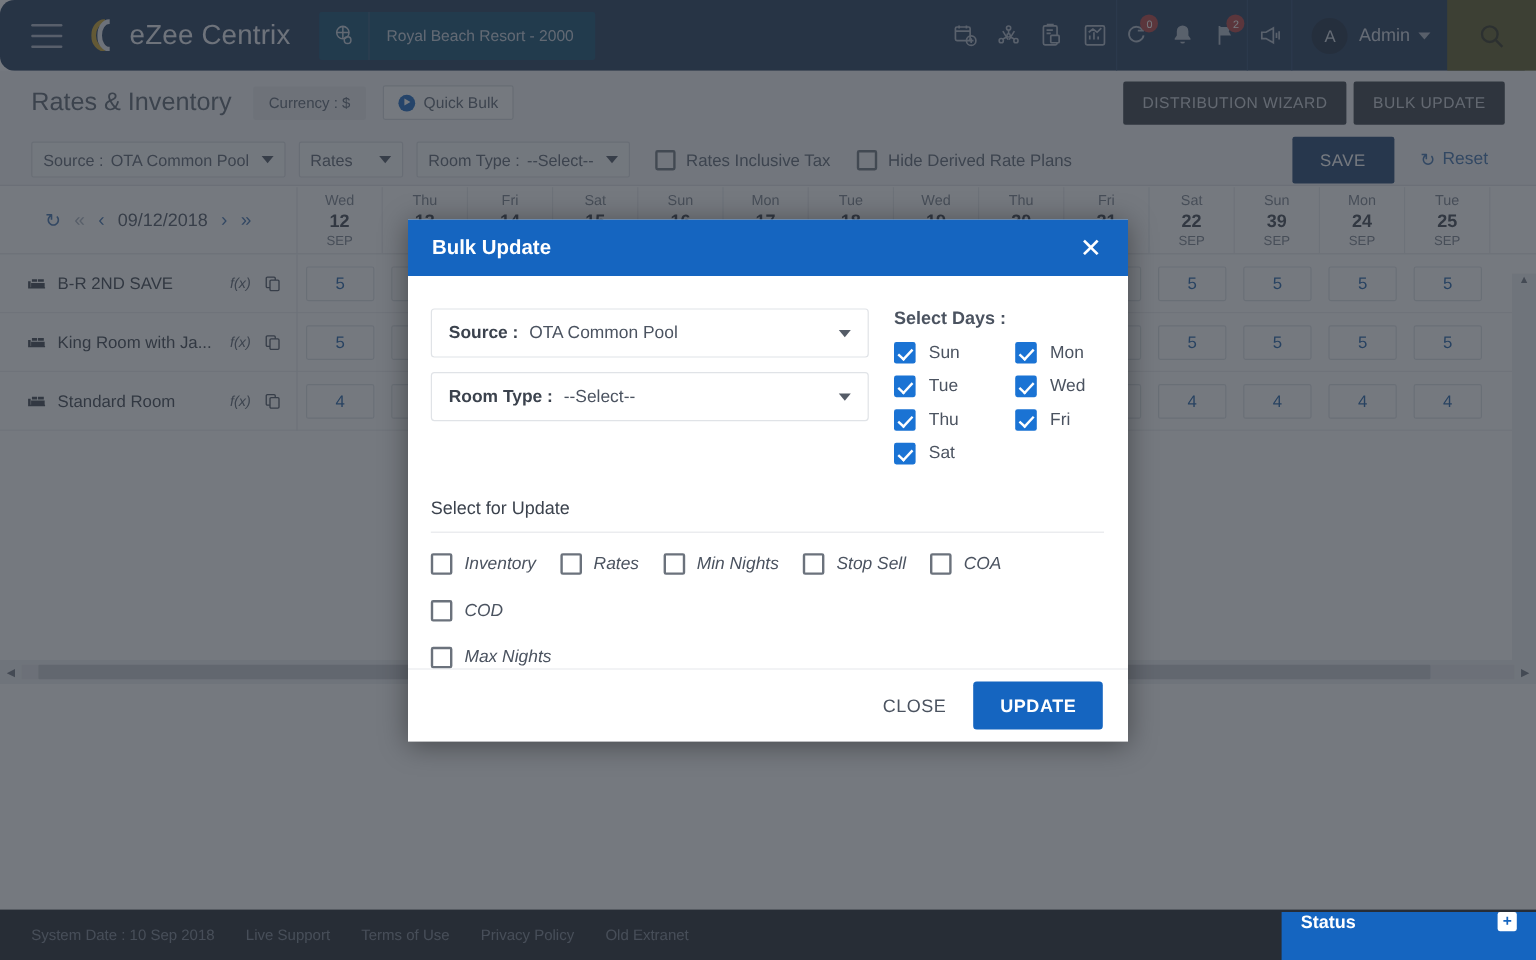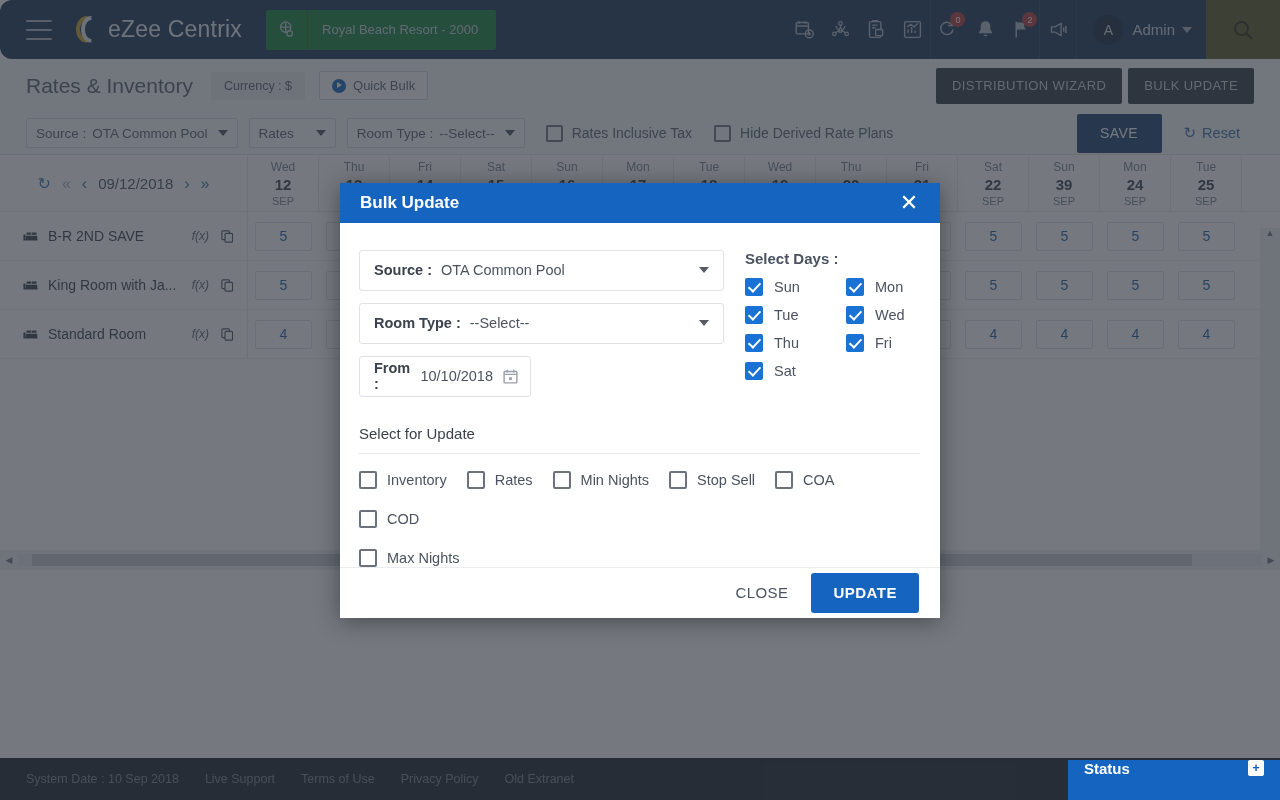--- a/index.html
+++ b/index.html
@@ -29,21 +29,21 @@
     border: 4px solid #c9a227; border-radius: 50%;
     clip-path: polygon(0 0, 52% 0, 52% 100%, 0 100%);
   }
   .brand-logo .c2 {
     position: absolute; left: 7px; top: 1px; width: 20px; height: 27px;
     border: 4px solid #e8eaf0; border-radius: 50%;
     clip-path: polygon(0 0, 52% 0, 52% 100%, 0 100%);
   }
   .brand-name { color: #e9ecf2; font-size: 23px; letter-spacing: .2px; }
   .property {
-    margin-left: 24px; height: 40px; background: #15803d; display: flex;
+    margin-left: 24px; height: 40px; background: #0c4a6e; display: flex;
     align-items: center; border-radius: 2px; overflow: hidden;
   }
   .property .globe {
     width: 42px; height: 40px; display: flex; align-items: center; justify-content: center;
     border-right: 1px solid #33557a;
   }
   .property .globe svg { width: 19px; height: 19px; }
   .property-name { color: #c7d0dd; font-size: 13px; padding: 0 18px 0 14px; white-space: nowrap; }
 
   .nav-right { margin-left: auto; display: flex; align-items: center; height: 59px; }
@@ -249,21 +249,21 @@
     width: 18px; height: 18px; background: #1a73d4; border-radius: 2px;
     margin-right: 11px; position: relative;
   }
   .chk-on::after {
     content: ""; position: absolute; left: 6px; top: 2.5px; width: 5px; height: 10px;
     border: solid #fff; border-width: 0 2.3px 2.3px 0; transform: rotate(43deg);
   }
   .day-lbl { font-size: 14.5px; color: #4b5360; }
   .sfu-title { font-size: 15px; color: #3b424d; margin: 28px 0 11px 0; font-weight: normal; }
   .hr { height: 1px; background: #e6e8eb; margin-bottom: 17px; }
-  .upd-row { display: flex; align-items: center; flex-wrap: wrap; row-gap: 21px; }
+  .upd-row { display: flex; align-items: center; flex-wrap: wrap; row-gap: 21px; font-style: italic; }
   .upd-item { display: flex; align-items: center; cursor: pointer; margin-right: 20px; }
   .chk-off {
     width: 18px; height: 18px; border: 2px solid #6b727c; border-radius: 2px;
     margin-right: 10px; background: #fff;
   }
   .upd-lbl { font-size: 14.5px; color: #4b5360; }
   .modal-foot {
     height: 67px; border-top: 1px solid #eaecef; display: flex; align-items: center;
     justify-content: flex-end; padding-right: 21px; gap: 10px;
   }
@@ -741,31 +741,20 @@
             <span class="lbl">Source :</span>
             <span class="val">OTA Common Pool</span>
             <span class="arrow"></span>
           </div>
           <div class="m-select">
             <span class="lbl">Room Type :</span>
             <span class="val">--Select--</span>
             <span class="arrow"></span>
           </div>
           <div class="date-row">
-            <div class="m-date from">
-              <span class="lbl">From :</span>
-              <span class="val">10/10/2018</span>
-              <span class="cal">
-                <svg width="17" height="17" viewBox="0 0 24 24" fill="none" stroke="#9aa1ab" stroke-width="2">
-                  <rect x="3" y="5" width="18" height="16" rx="1"></rect>
-                  <path d="M3 9h18M7.5 2.5v4M16.5 2.5v4"></path>
-                  <rect x="10" y="13" width="4" height="4" fill="#9aa1ab" stroke="none"></rect>
-                </svg>
-              </span>
-            </div>
           </div>
         </div>
 
         <div class="mright">
           <div class="sd-title">Select Days :</div>
           <div class="days-grid" id="daysGrid">
               <div class="day-item">
                 <span class="chk-on"></span>
                 <span class="day-lbl">Sun</span>
               </div>

